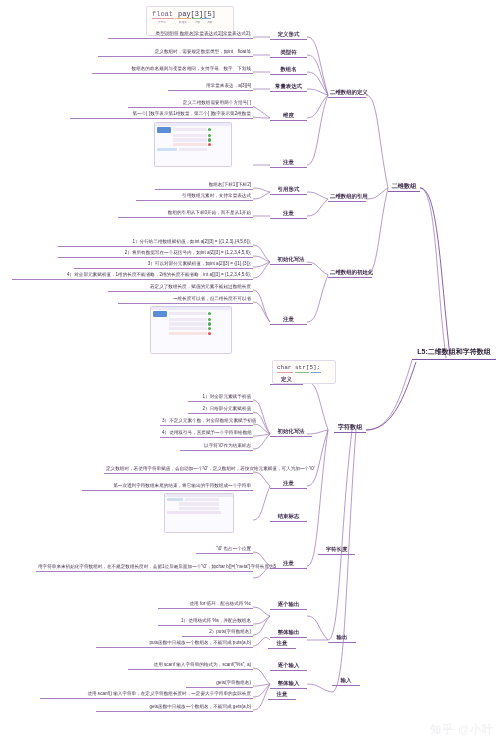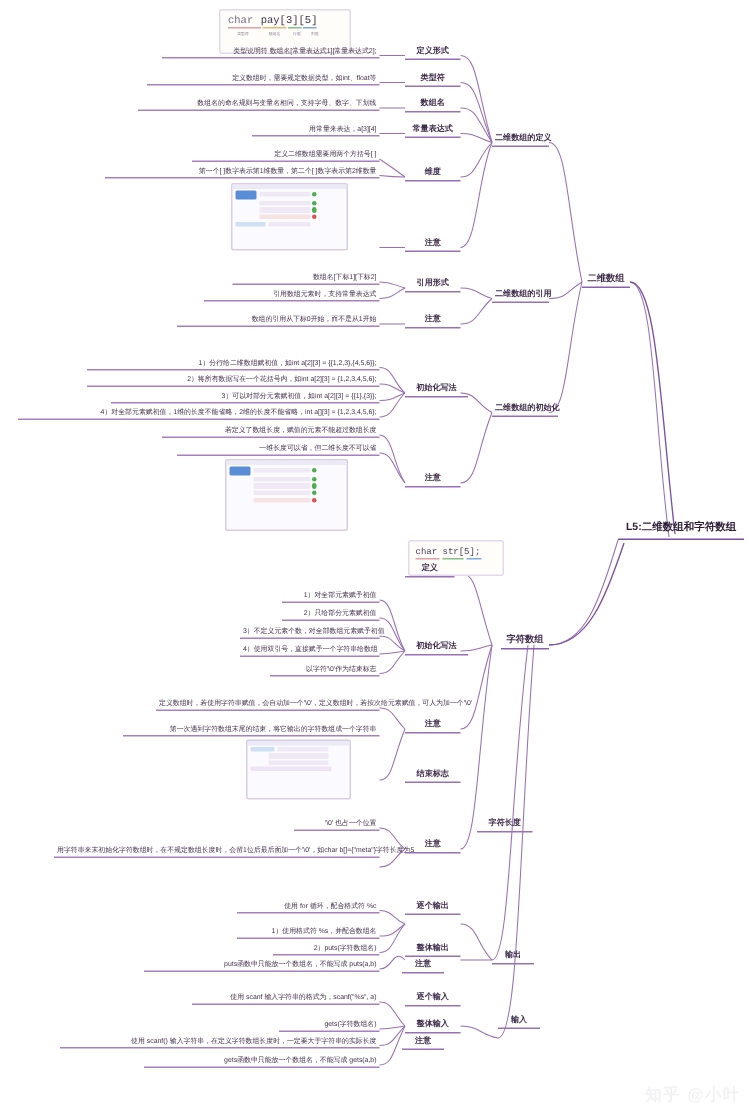--- a/index.html
+++ b/index.html
@@ -136,21 +136,21 @@
       <path d="M420 188 C436 188 436 280 446 358"></path>
     </g>
     <g fill="none" stroke="#7d4fa3" stroke-width="0.9">
       <path d="M420 188 C438 188 440 270 450 356"></path>
       <path d="M366 430 C392 430 404 398 416 362"></path>
     </g>
   </svg>
 
   <div class="hdrshot" style="left:146px;top:6px;width:86px;height:28px;">
     <div style="display:flex;gap:5px;padding:3px 5px 0 5px;align-items:baseline;">
-      <span class="kw" style="font-size:7px;color:#7a6a86;">char</span>
+      <span class="kw" style="font-size:7px;color:#7a6a86;">float</span>
       <span class="kw" style="font-size:7px;color:#3c3148;">pay[3][5]</span>
     </div>
     <div style="display:flex;padding:0 5px;gap:1px;">
       <div style="flex:0 0 22px;height:1.2px;background:#e0a0a8;"></div>
       <div style="flex:0 0 16px;height:1.2px;background:#e6b67a;"></div>
       <div style="flex:0 0 9px;height:1.2px;background:#86c08a;"></div>
       <div style="flex:0 0 9px;height:1.2px;background:#7fa8d8;"></div>
     </div>
     <div style="display:flex;padding:1px 4px 0 4px;gap:2px;font-size:2.6px;color:#8b7f96;">
       <span style="flex:0 0 22px;text-align:center;">类型符</span>

